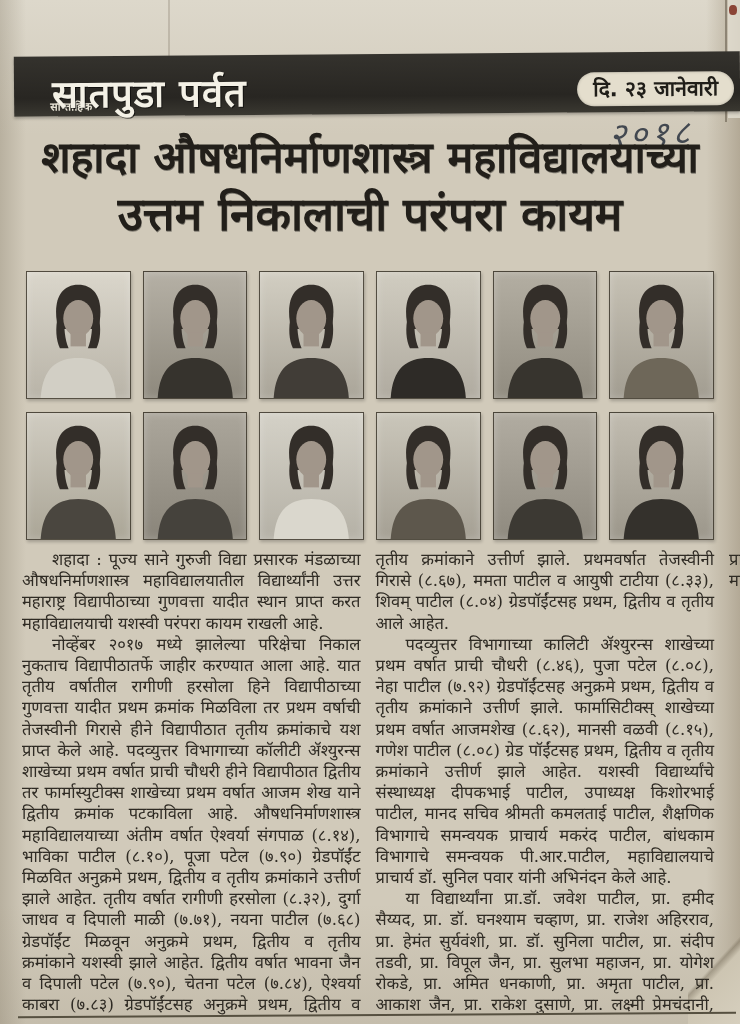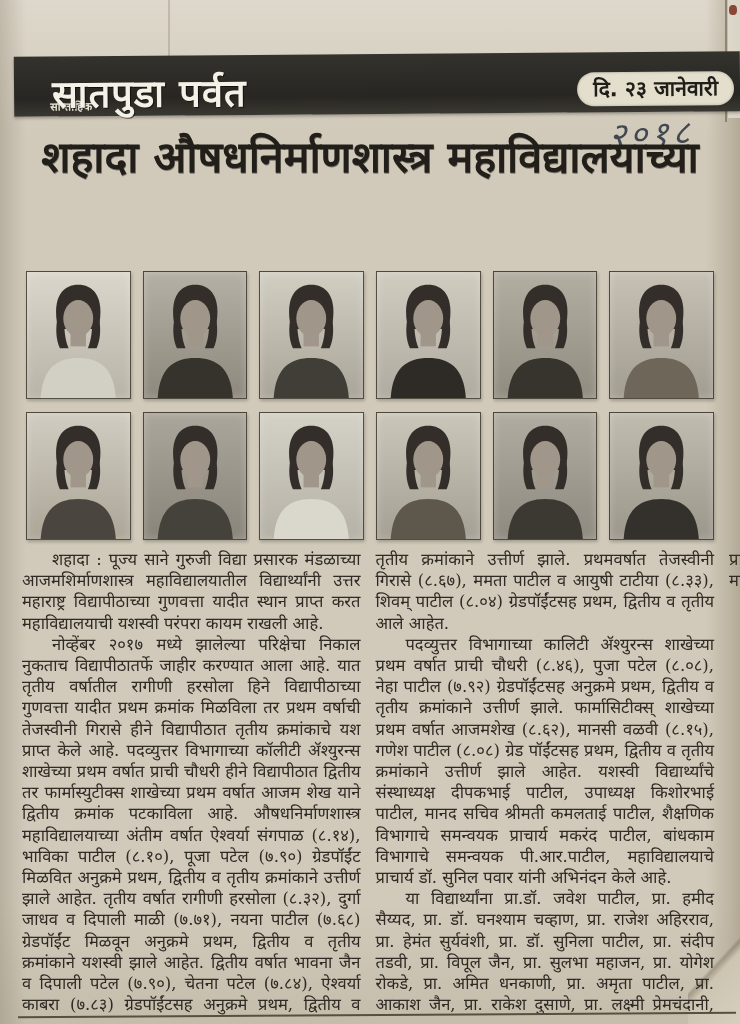--- a/index.html
+++ b/index.html
@@ -116,20 +116,21 @@
 
 <div class="masthead">
   <div class="weekly-label">साप्ताहिक</div>
   <div class="paper-title">सातपुडा पर्वत</div>
   <div class="date-badge">दि. २३ जानेवारी</div>
 </div>
 <div class="handwritten-year">२०१८</div>
 
 <div class="headline">
   <div class="headline-l1">शहादा औषधनिर्माणशास्त्र महाविद्यालयाच्या</div>
+  <div class="headline-l2">उत्तम निकालाची परंपरा कायम</div>
 </div>
 
 <div class="photo-grid">
   <div class="photo">
       <svg viewBox="0 0 100 128">
         <use href="#bust"></use>
       </svg>
     </div>
   <div class="photo">
       <svg viewBox="0 0 100 128">
@@ -182,19 +183,19 @@
       </svg>
     </div>
   <div class="photo">
       <svg viewBox="0 0 100 128">
         <use href="#bust"></use>
       </svg>
     </div>
 </div>
 
 <div class="article">
-  <p>शहादा : पूज्य साने गुरुजी विद्या प्रसारक मंडळाच्या आजमशिर्माणशास्त्र महाविद्यालयातील विद्यार्थ्यांनी उत्तर महाराष्ट्र विद्यापीठाच्या गुणवत्ता यादीत स्थान प्राप्त करत महाविद्यालयाची यशस्वी परंपरा कायम राखली आहे.</p>
+  <p>शहादा : पूज्य साने गुरुजी विद्या प्रसारक मंडळाच्या औषधनिर्माणशास्त्र महाविद्यालयातील विद्यार्थ्यांनी उत्तर महाराष्ट्र विद्यापीठाच्या गुणवत्ता यादीत स्थान प्राप्त करत महाविद्यालयाची यशस्वी परंपरा कायम राखली आहे.</p>
   <p>नोव्हेंबर २०१७ मध्ये झालेल्या परिक्षेचा निकाल नुकताच विद्यापीठातर्फे जाहीर करण्यात आला आहे. यात तृतीय वर्षातील रागीणी हरसोला हिने विद्यापीठाच्या गुणवत्ता यादीत प्रथम क्रमांक मिळविला तर प्रथम वर्षाची तेजस्वीनी गिरासे हीने विद्यापीठात तृतीय क्रमांकाचे यश प्राप्त केले आहे. पदव्युत्तर विभागाच्या कॉलीटी ॲश्युरन्स शाखेच्या प्रथम वर्षात प्राची चौधरी हीने विद्यापीठात द्वितीय तर फार्मास्युटीक्स शाखेच्या प्रथम वर्षात आजम शेख याने द्वितीय क्रमांक पटकाविला आहे. औषधनिर्माणशास्त्र महाविद्यालयाच्या अंतीम वर्षात ऐश्वर्या संगपाळ (८.१४), भाविका पाटील (८.१०), पूजा पटेल (७.९०) ग्रेडपॉईंट मिळवित अनुक्रमे प्रथम, द्वितीय व तृतीय क्रमांकाने उत्तीर्ण झाले आहेत. तृतीय वर्षात रागीणी हरसोला (८.३२), दुर्गा जाधव व दिपाली माळी (७.७१), नयना पाटील (७.६८) ग्रेडपॉईंट मिळवून अनुक्रमे प्रथम, द्वितीय व तृतीय क्रमांकाने यशस्वी झाले आहेत. द्वितीय वर्षात भावना जैन व दिपाली पटेल (७.९०), चेतना पटेल (७.८४), ऐश्वर्या काबरा (७.८३) ग्रेडपॉईंटसह अनुक्रमे प्रथम, द्वितीय व तृतीय क्रमांकाने उत्तीर्ण झाले. प्रथमवर्षात तेजस्वीनी गिरासे (८.६७), ममता पाटील व आयुषी टाटीया (८.३३), शिवम् पाटील (८.०४) ग्रेडपॉईंटसह प्रथम, द्वितीय व तृतीय आले आहेत.</p>
   <p>पदव्युत्तर विभागाच्या कालिटी ॲश्युरन्स शाखेच्या प्रथम वर्षात प्राची चौधरी (८.४६), पुजा पटेल (८.०८), नेहा पाटील (७.९२) ग्रेडपॉईंटसह अनुक्रमे प्रथम, द्वितीय व तृतीय क्रमांकाने उत्तीर्ण झाले. फार्मासिटीक्स् शाखेच्या प्रथम वर्षात आजमशेख (८.६२), मानसी वळवी (८.१५), गणेश पाटील (८.०८) ग्रेड पॉईंटसह प्रथम, द्वितीय व तृतीय क्रमांकाने उत्तीर्ण झाले आहेत. यशस्वी विद्यार्थ्यांचे संस्थाध्यक्ष दीपकभाई पाटील, उपाध्यक्ष किशोरभाई पाटील, मानद सचिव श्रीमती कमलताई पाटील, शैक्षणिक विभागाचे समन्वयक प्राचार्य मकरंद पाटील, बांधकाम विभागाचे समन्वयक पी.आर.पाटील, महाविद्यालयाचे प्राचार्य डॉ. सुनिल पवार यांनी अभिनंदन केले आहे.</p>
   <p>या विद्यार्थ्यांना प्रा.डॉ. जवेश पाटील, प्रा. हमीद सैय्यद, प्रा. डॉ. घनश्याम चव्हाण, प्रा. राजेश अहिरराव, प्रा. हेमंत सुर्यवंशी, प्रा. डॉ. सुनिला पाटील, प्रा. संदीप तडवी, प्रा. विपूल जैन, प्रा. सुलभा महाजन, प्रा. योगेश रोकडे, प्रा. अमित धनकाणी, प्रा. अमृता पाटील, प्रा. आकाश जैन, प्रा. राकेश दुसाणे, प्रा. लक्ष्मी प्रेमचंदानी, प्रा.वर्षा पाटील, कार्यालयीन अधिक्षक दगडू पाटील यांचे मार्गदर्शन लाभले आहे.</p>
 </div>
 
 <div class="bottom-rule"></div>
 
 </body></html>

